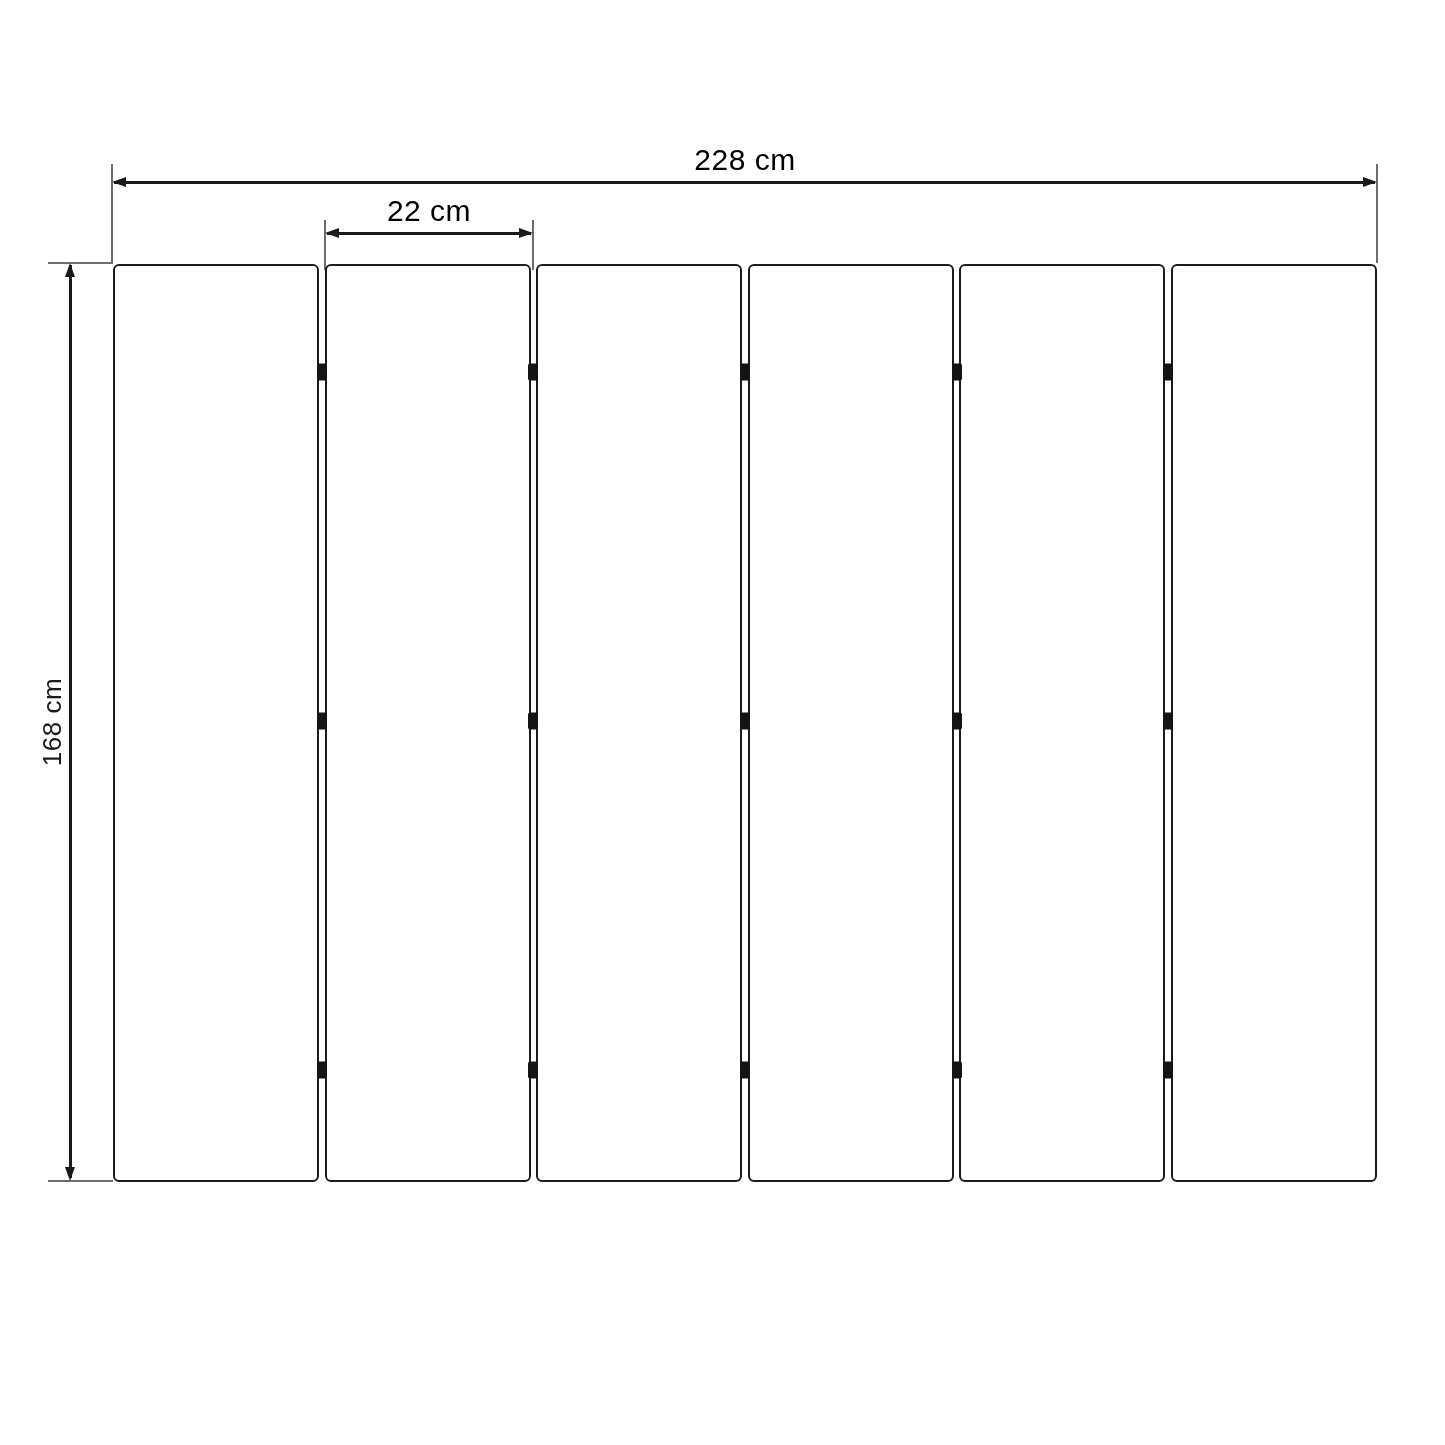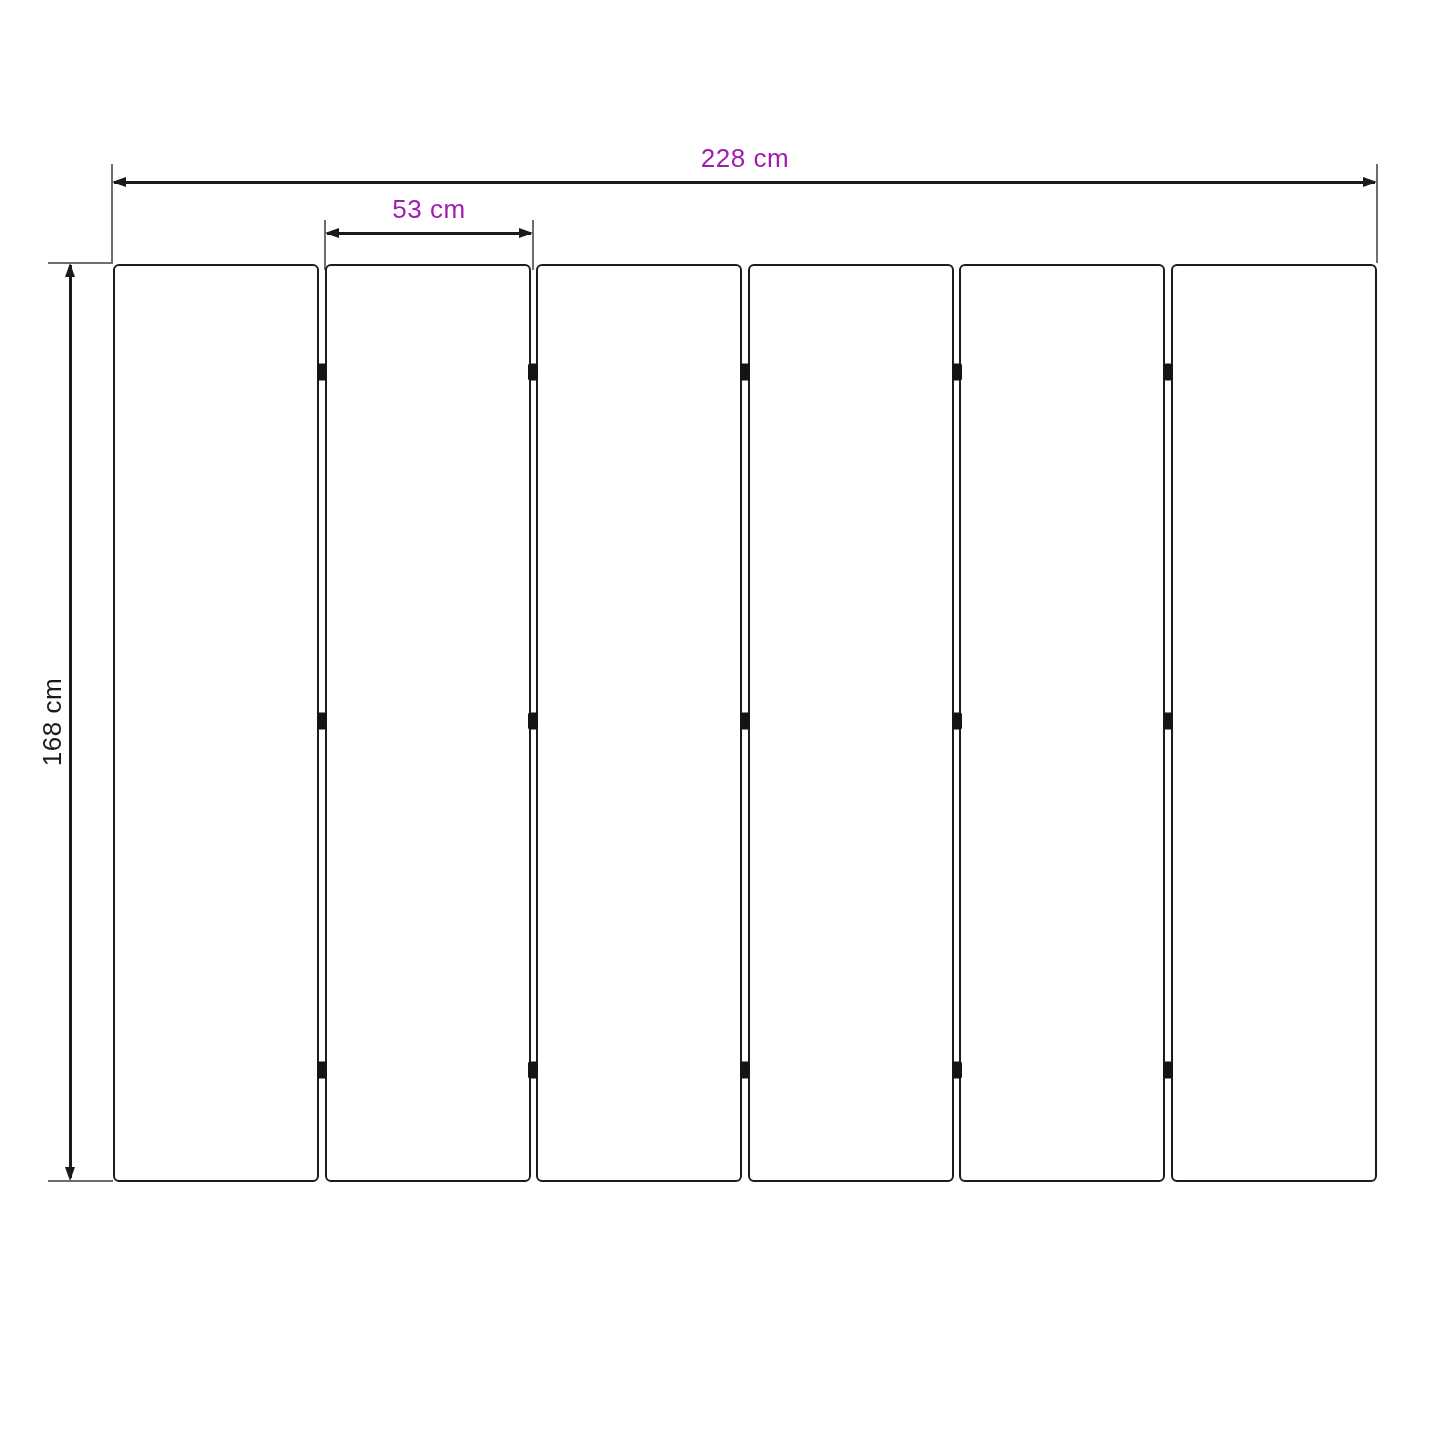--- a/index.html
+++ b/index.html
@@ -40,22 +40,22 @@
     position: absolute;
     width: 0;
     height: 0;
   }
   .arrow-left  { border-top: 5.5px solid transparent; border-bottom: 5.5px solid transparent; border-right: 14px solid #1a1a1a; }
   .arrow-right { border-top: 5.5px solid transparent; border-bottom: 5.5px solid transparent; border-left: 14px solid #1a1a1a; }
   .arrow-up    { border-left: 5.5px solid transparent; border-right: 5.5px solid transparent; border-bottom: 14px solid #1a1a1a; }
   .arrow-down  { border-left: 5.5px solid transparent; border-right: 5.5px solid transparent; border-top: 14px solid #1a1a1a; }
   .dim-label {
     position: absolute;
-    color: #a21caf;
-    font-size: 26px;
+    color: #000000;
+    font-size: 30px;
     font-weight: 400;
     letter-spacing: 0.5px;
     white-space: nowrap;
     transform: translateX(-50%);
   }
   .dim-label-rot {
     position: absolute;
     color: #1a1a1a;
     font-size: 26px;
     font-weight: 400;
@@ -96,21 +96,21 @@
     <div class="arrow arrow-right" style="left:1363px; top:176.5px;"></div>
     <div class="dim-label" style="left:745px; top:143px;">228 cm</div>
   </div>
 
   <div>
     <div class="ext-line-v" style="left:324.3px; top:220px; height:50px;"></div>
     <div class="ext-line-v" style="left:532.3px; top:220px; height:50px;"></div>
     <div class="dim-line-h" style="left:327px; top:231.5px; width:204px;"></div>
     <div class="arrow arrow-left" style="left:325px; top:227.5px;"></div>
     <div class="arrow arrow-right" style="left:519px; top:227.5px;"></div>
-    <div class="dim-label" style="left:429px; top:194px;">53 cm</div>
+    <div class="dim-label" style="left:429px; top:194px;">22 cm</div>
   </div>
 
   <div>
     <div class="ext-line-h" style="left:48px; top:262.3px; width:65px;"></div>
     <div class="ext-line-h" style="left:48px; top:1180.3px; width:65px;"></div>
     <div class="dim-line-v" style="left:68.5px; top:265px; height:913px;"></div>
     <div class="arrow arrow-up" style="left:64.5px; top:263px;"></div>
     <div class="arrow arrow-down" style="left:64.5px; top:1167px;"></div>
     <div class="dim-label-rot" style="left:52px; top:722px;">168 cm</div>
   </div>

